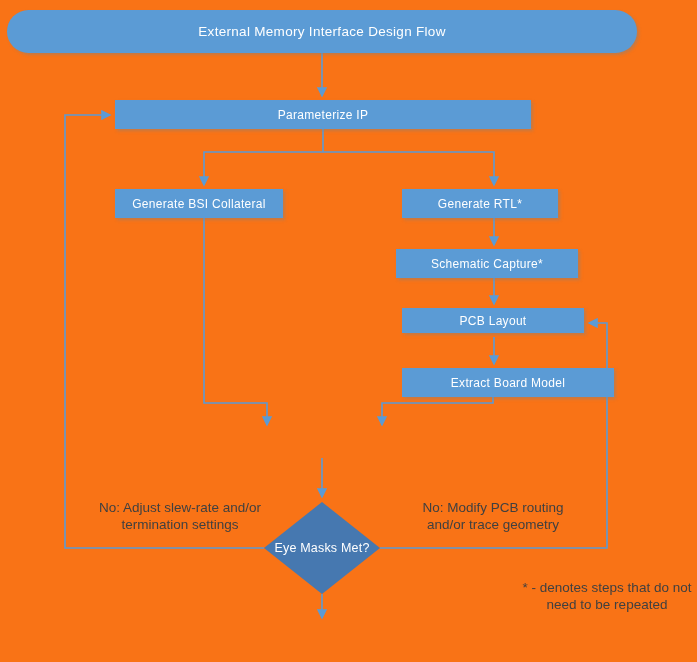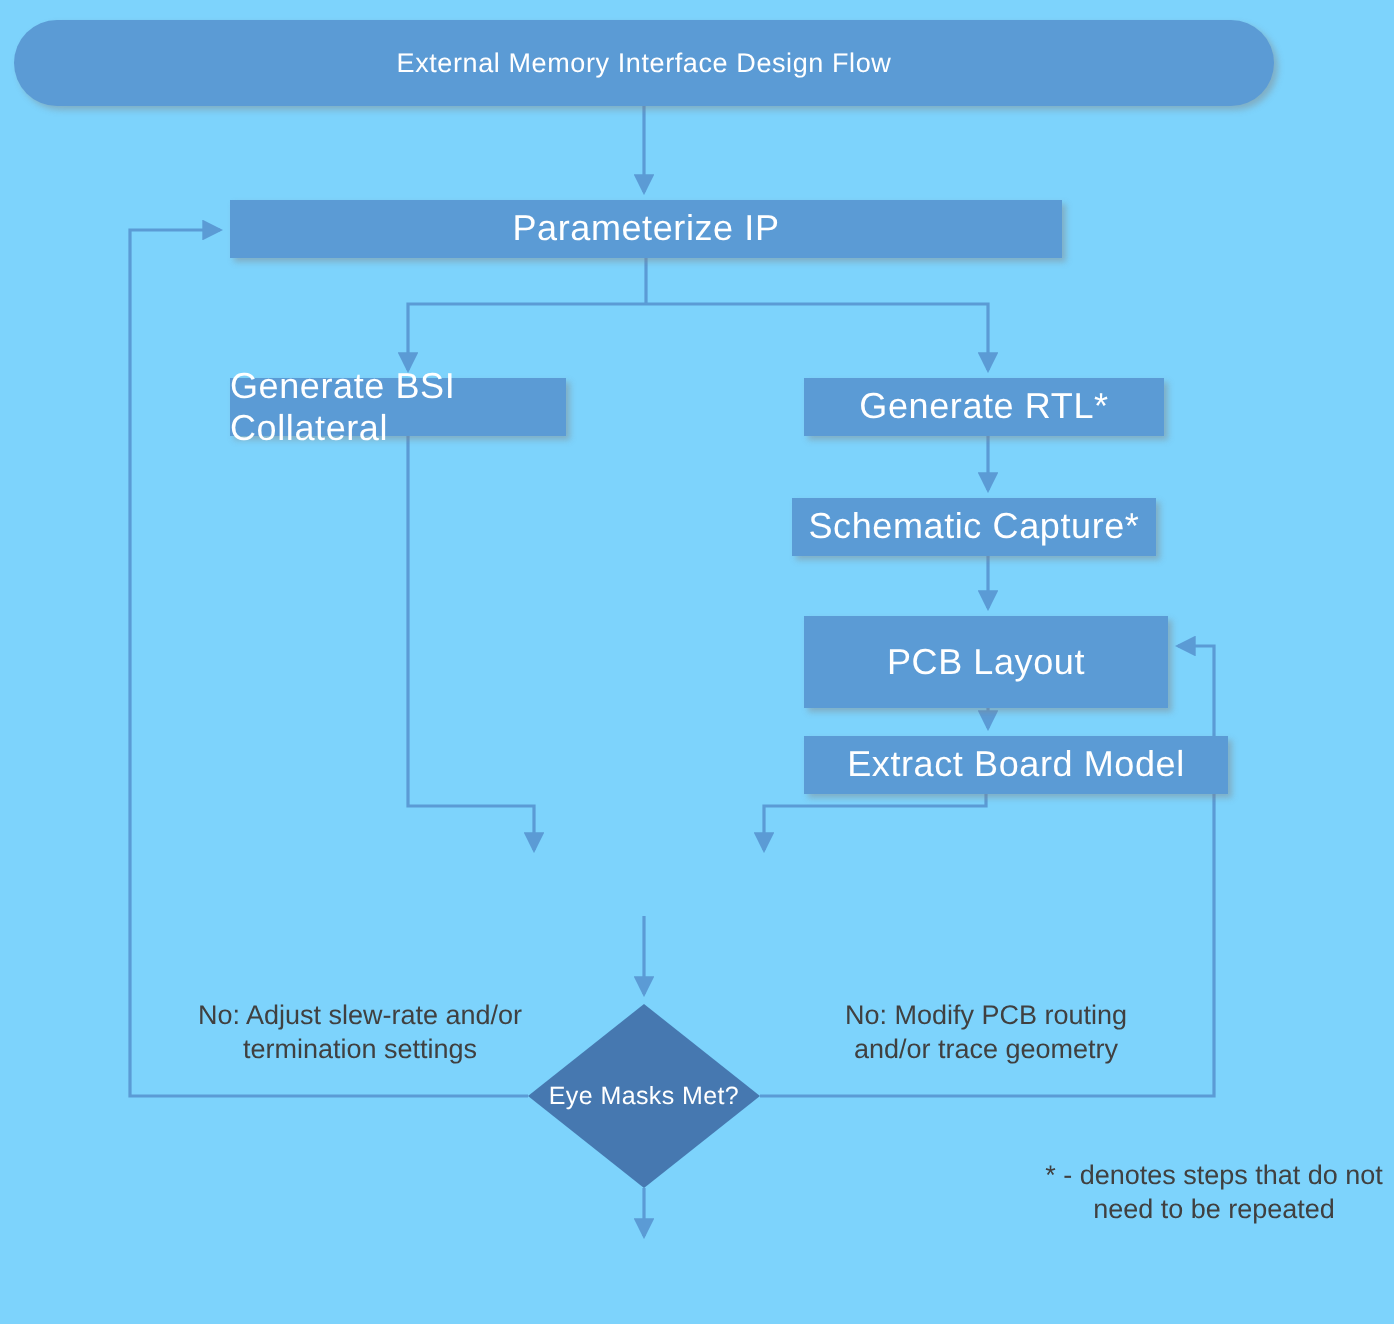--- a/index.html
+++ b/index.html
@@ -5,30 +5,30 @@
   :root{
     --node-fill:#5B9BD5;
     --decision-fill:#4678B0;
     --connector:#5B9BD5;
     --node-text:#FFFFFF;
     --note-text:#404040;
   }
   *{margin:0;padding:0;box-sizing:border-box;}
   html,body{background:#ffffff;}
   body{font-family:"Liberation Sans", sans-serif;}
-  #canvas{position:relative;width:697px;height:662px;background:#7dd3fc;overflow:hidden;}
+  #canvas{position:relative;width:697px;height:662px;background:#f97316;overflow:hidden;}
   #edges{position:absolute;left:0;top:0;width:697px;height:662px;}
   .edge{stroke:var(--connector);stroke-width:1.6;fill:none;}
   .arrowhead{fill:var(--connector);}
   .node{
     position:absolute;
     background:var(--node-fill);
     color:var(--node-text);
     display:flex;align-items:center;justify-content:center;
-    font-size:18px;letter-spacing:0.3px;
+    font-size:12px;letter-spacing:0.3px;
     box-shadow:2px 2px 3px rgba(130,130,130,0.45);
   }
   .stadium{border-radius:22px;font-size:13.5px;}
   .diamond{
     position:absolute;
     background:var(--decision-fill);
     color:var(--node-text);
     display:flex;align-items:center;justify-content:center;
     font-size:12.5px;letter-spacing:0.2px;
     clip-path:polygon(50% 0, 100% 50%, 50% 100%, 0 50%);
@@ -72,25 +72,25 @@
 
     <path class="edge" d="M380,548 L607,548 L607,323 L589,323" marker-end="url(#arrow)"></path>
   </svg>
 
   <div class="node stadium" style="left:7px;top:10px;width:630px;height:43px">External Memory Interface Design Flow</div>
 
   <div class="node" style="left:115px;top:100px;width:416px;height:29px">Parameterize IP</div>
 
   <div class="node" style="left:115px;top:189px;width:168px;height:29px">Generate BSI Collateral</div>
 
-  <div class="node" style="left:402px;top:189px;width:180px;height:29px">Generate RTL*</div>
+  <div class="node" style="left:402px;top:189px;width:156px;height:29px">Generate RTL*</div>
 
   <div class="node" style="left:396px;top:249px;width:182px;height:29px">Schematic Capture*</div>
 
-  <div class="node" style="left:402px;top:308px;width:182px;height:46px">PCB Layout</div>
+  <div class="node" style="left:402px;top:308px;width:182px;height:25px">PCB Layout</div>
 
   <div class="node" style="left:402px;top:368px;width:212px;height:29px">Extract Board Model</div>
 
 
   <div class="diamond" style="left:264px;top:502px;width:116px;height:92px">Eye Masks Met?</div>
 
 
   <div class="note" style="left:72px;top:499px;width:216px">No: Adjust slew-rate and/or termination settings</div>
 
   <div class="note" style="left:407px;top:499px;width:172px">No: Modify PCB routing and/or trace geometry</div>

